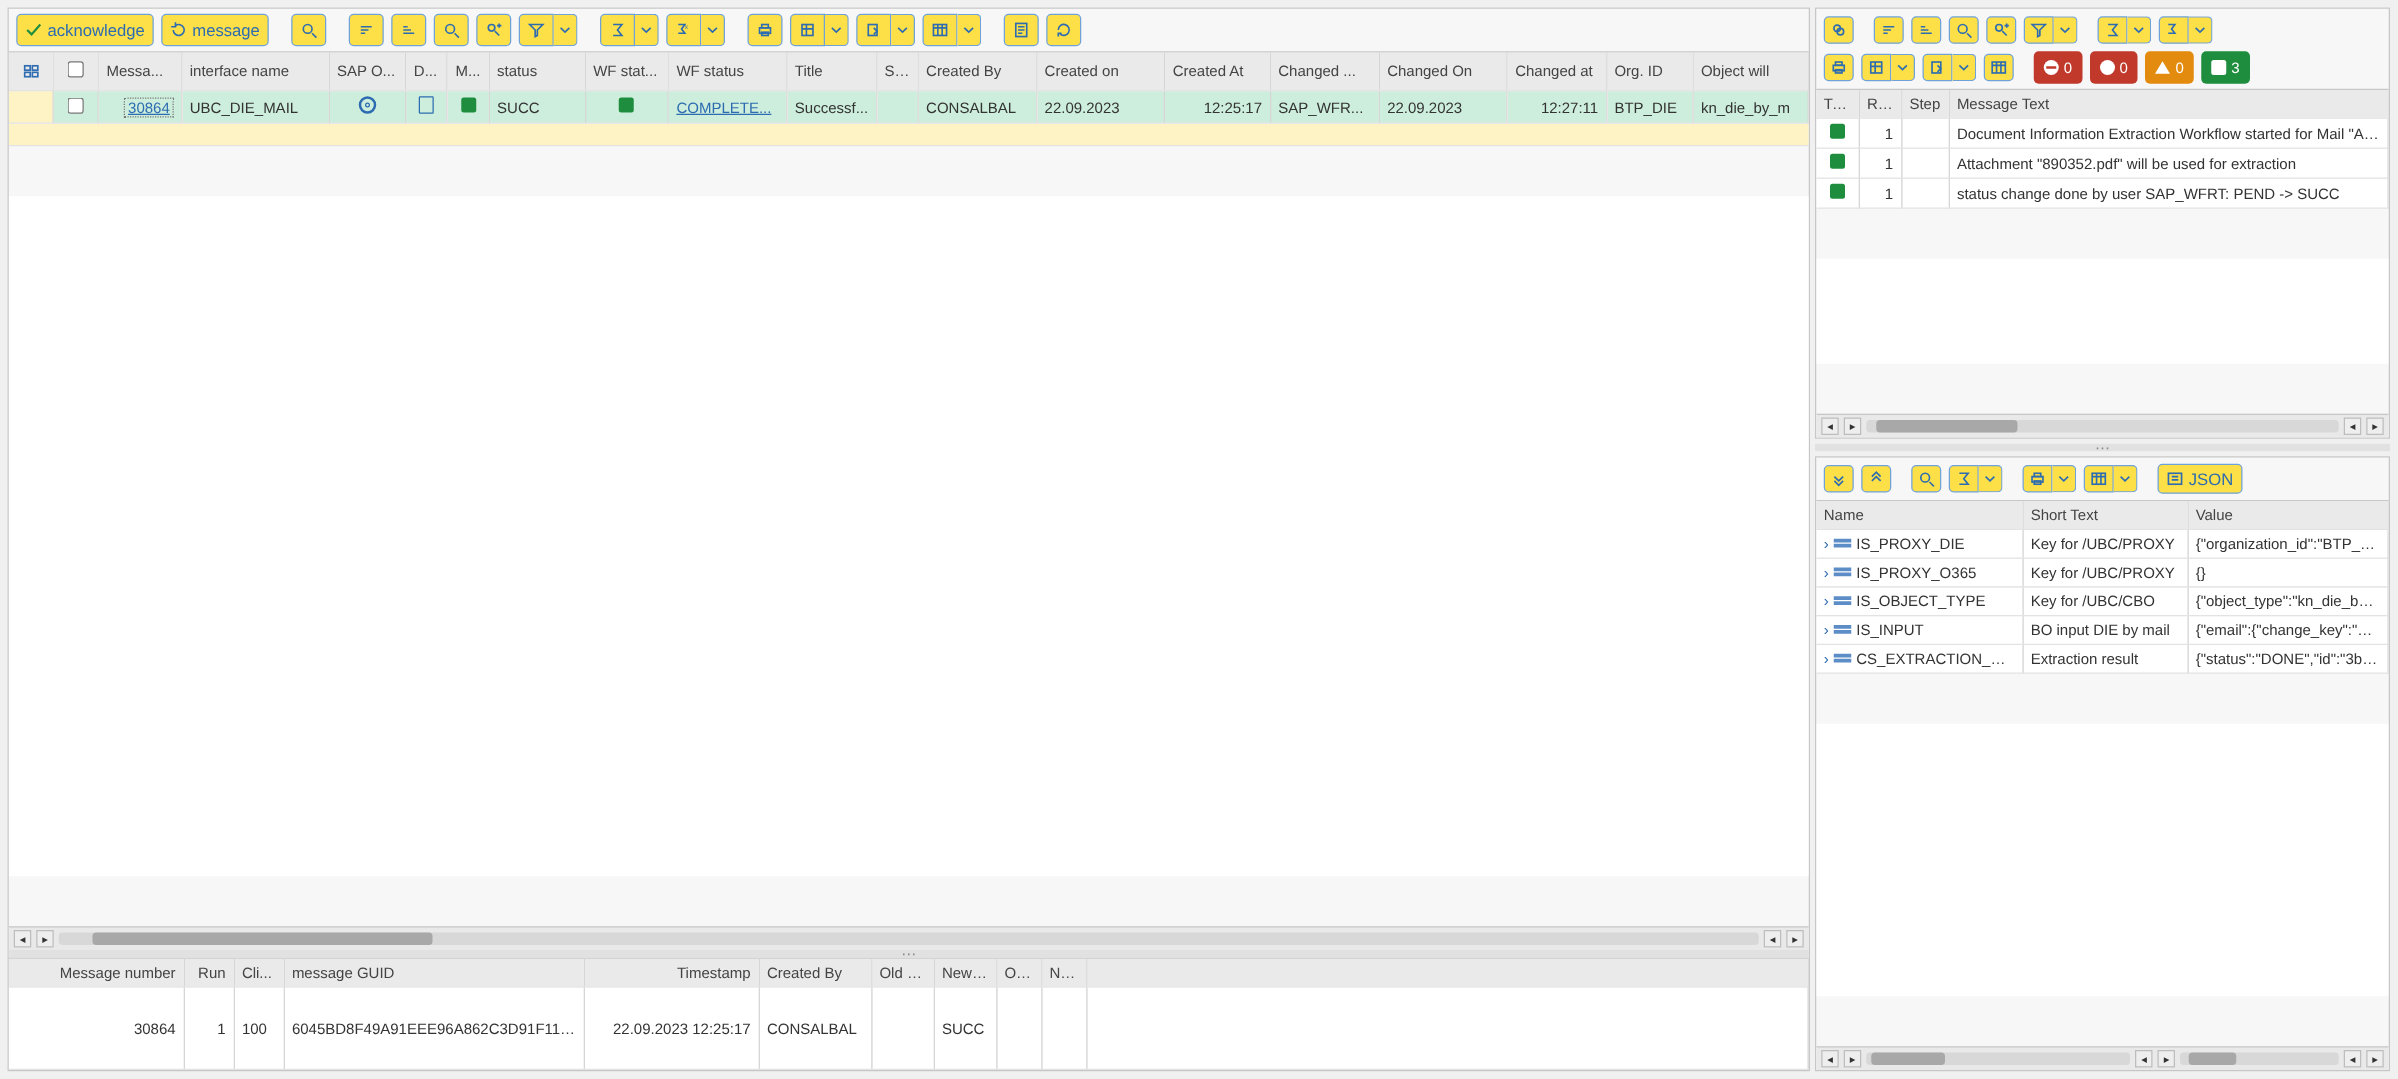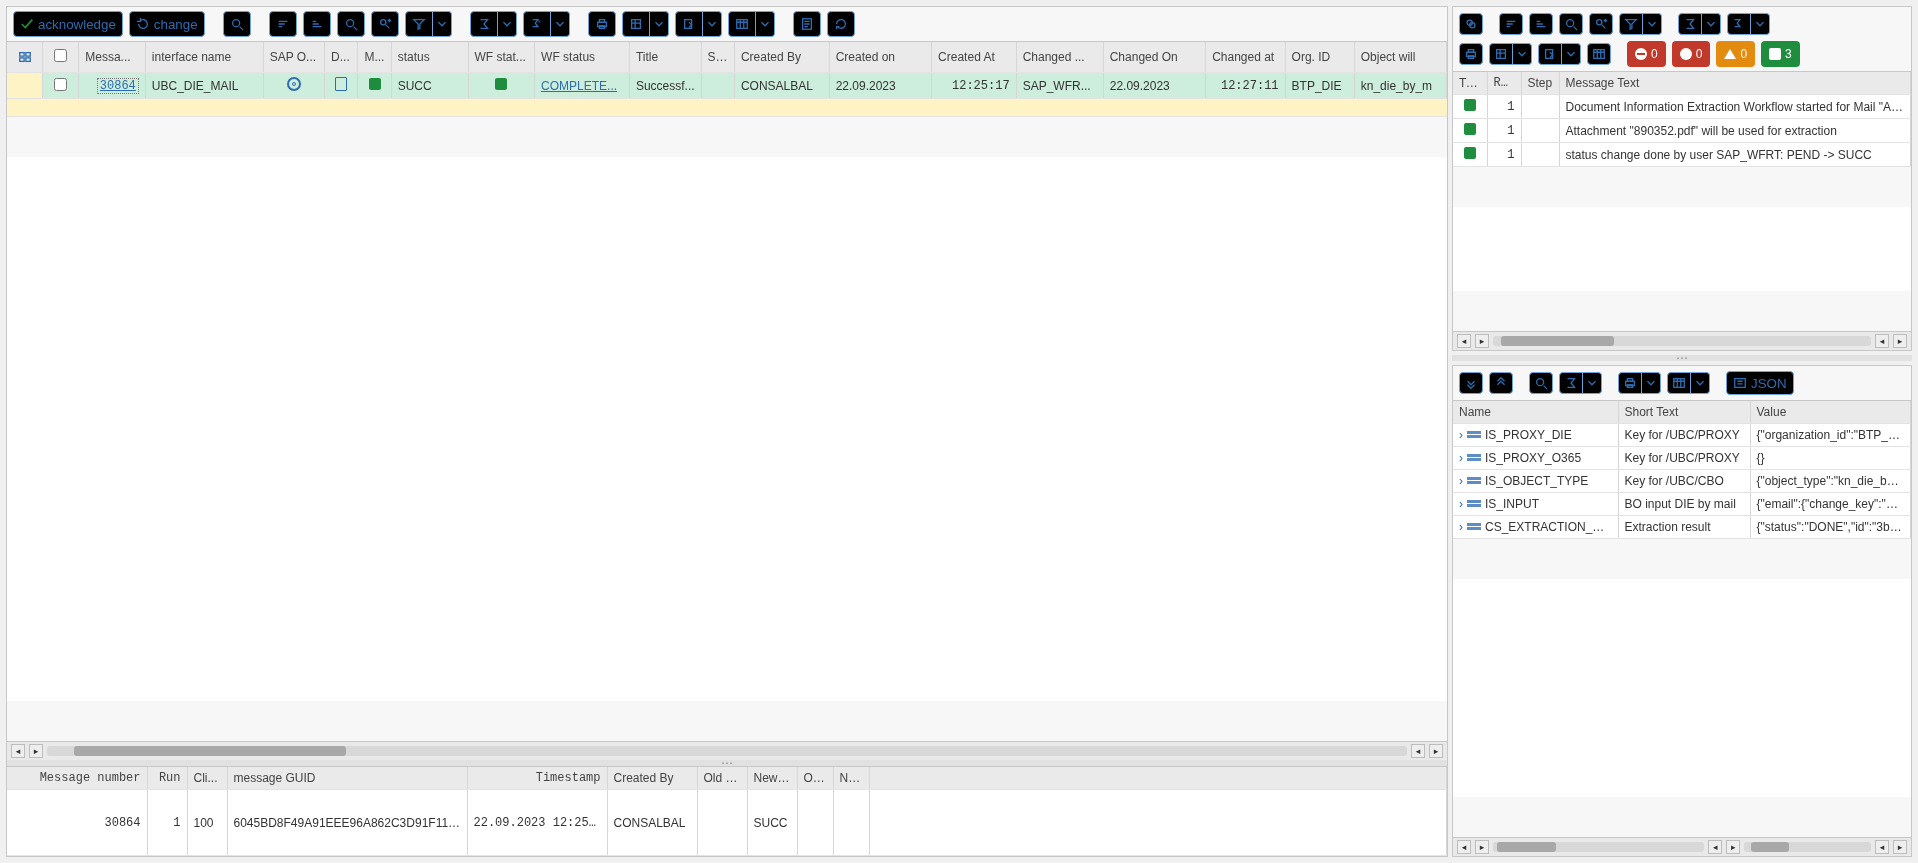--- a/index.html
+++ b/index.html
@@ -1,21 +1,21 @@
 <!DOCTYPE html>
 <html><head>
 <meta charset="utf-8">
 <style>
 * { box-sizing: border-box; margin: 0; padding: 0; }
 html, body { width: 100%; height: 100%; font-family: Arial, sans-serif; font-size: 12px; background: #f0f0f0; color: #333; }
 .app { display: grid; grid-template-columns: 1fr 460px; grid-template-rows: 1fr; height: 863px; width: 1918px; gap: 4px; padding: 6px; }
 .left { display: flex; flex-direction: column; border: 1px solid #c7c7c7; background: #f7f7f7; }
 .right { display: flex; flex-direction: column; gap: 4px; }
 .toolbar { display: flex; align-items: center; gap: 6px; padding: 4px 6px; flex-wrap: wrap; }
-.btn, .iconbtn { display: inline-flex; align-items: center; justify-content: center; height: 26px; border: 1px solid #6fa2d8; border-radius: 4px; background: #000000; color: #2d6cb0; cursor: pointer; padding: 0 6px; gap: 4px; }
+.btn, .iconbtn { display: inline-flex; align-items: center; justify-content: center; height: 26px; border: 1px solid #6fa2d8; border-radius: 4px; background: #fde047; color: #2d6cb0; cursor: pointer; padding: 0 6px; gap: 4px; }
 .iconbtn { min-width: 28px; padding: 0 4px; }
 .iconbtn.mini { height: 22px; min-width: 24px; }
 .drop { display: inline-flex; align-items: center; height: 26px; }
 .drop .iconbtn:first-child { border-top-right-radius: 0; border-bottom-right-radius: 0; }
 .drop .iconbtn:last-child { border-top-left-radius: 0; border-bottom-left-radius: 0; border-left: none; min-width: 18px; padding: 0 2px; }
 .badge { display: inline-flex; align-items: center; gap: 4px; height: 26px; padding: 0 8px; border-radius: 4px; color: #fff; font-size: 12px; }
 .badge.red-no    { background: #c0392b; }
 .badge.red-circ  { background: #c0392b; }
 .badge.yellow    { background: #e38b0e; }
 .badge.green     { background: #1e8e3e; }
@@ -23,21 +23,21 @@
 .shape.square { background: #fff; border-radius: 2px; }
 .shape.circle { background: #fff; border-radius: 50%; }
 .shape.triangle { width: 0; height: 0; border-left: 6px solid transparent; border-right: 6px solid transparent; border-bottom: 10px solid #fff; }
 .shape.noentry { border-radius: 50%; background: #fff; position: relative; }
 .shape.noentry::after { content: ""; position: absolute; left: 2px; right: 2px; top: 5px; height: 2px; background: #c0392b; }
 .grid { flex: 1; overflow: hidden; display: flex; flex-direction: column; border-top: 1px solid #c7c7c7; gap: 40px; }
 table { border-collapse: collapse; width: 100%; table-layout: fixed; }
 th, td { border-right: 1px solid #d6d6d6; border-bottom: 1px solid #e3e3e3; padding: 4px 6px; text-align: left; white-space: nowrap; overflow: hidden; text-overflow: ellipsis; font-size: 12px; background: #fff; }
 th { background: #eaeaea; font-weight: normal; color: #444; position: sticky; top: 0; }
 th.center, td.center { text-align: center; }
-th.num, td.num { text-align: right; font-family: Liberation Mono, monospace; }
+th.num, td.num { text-align: right; }
 .row-green td { background: #cdeedd; }
 .hl-yellow { background: #fdf3c4 !important; }
 .link { color: #2d6cb0; text-decoration: underline; cursor: pointer; }
 .sel-col { width: 28px; }
 .gear-col { width: 28px; }
 .scrollrow { display: flex; align-items: center; gap: 4px; padding: 2px 4px; background: #e9e9e9; border-top: 1px solid #c7c7c7; }
 .hscrollbar { flex: 1; height: 10px; background: #d8d8d8; border-radius: 3px; position: relative; }
 .hscrollbar .thumb { position: absolute; height: 10px; background: #a8a8a8; border-radius: 3px; }
 .sb-btn { width: 14px; height: 14px; border: 1px solid #bdbdbd; background: #eee; font-size: 9px; display: inline-flex; align-items: center; justify-content: center; cursor: pointer; }
 .splitter-h { height: 6px; background: #e1e1e1; cursor: row-resize; text-align: center; position: relative; }
@@ -75,21 +75,21 @@
         <svg class="icon-svg check-green" viewBox="0 0 16 16">
             <path d="M2 8 L6 12 L14 3"></path>
           </svg>
         <span>acknowledge</span>
       </button>
       <button class="btn">
         <svg class="icon-svg" viewBox="0 0 16 16">
             <path d="M3 8a5 5 0 1 0 2-4"></path>
             <path d="M5 1 L5 5 L1 5"></path>
           </svg>
-        <span>change</span>
+        <span>message</span>
       </button>
 
       <span style="width:6px"></span>
       <button class="iconbtn">
           <svg class="icon-svg" viewBox="0 0 16 16">
             <circle cx="7" cy="7" r="4"></circle>
             <path d="M11 11 L15 15"></path>
           </svg>
         </button>
       <span style="width:6px"></span>

